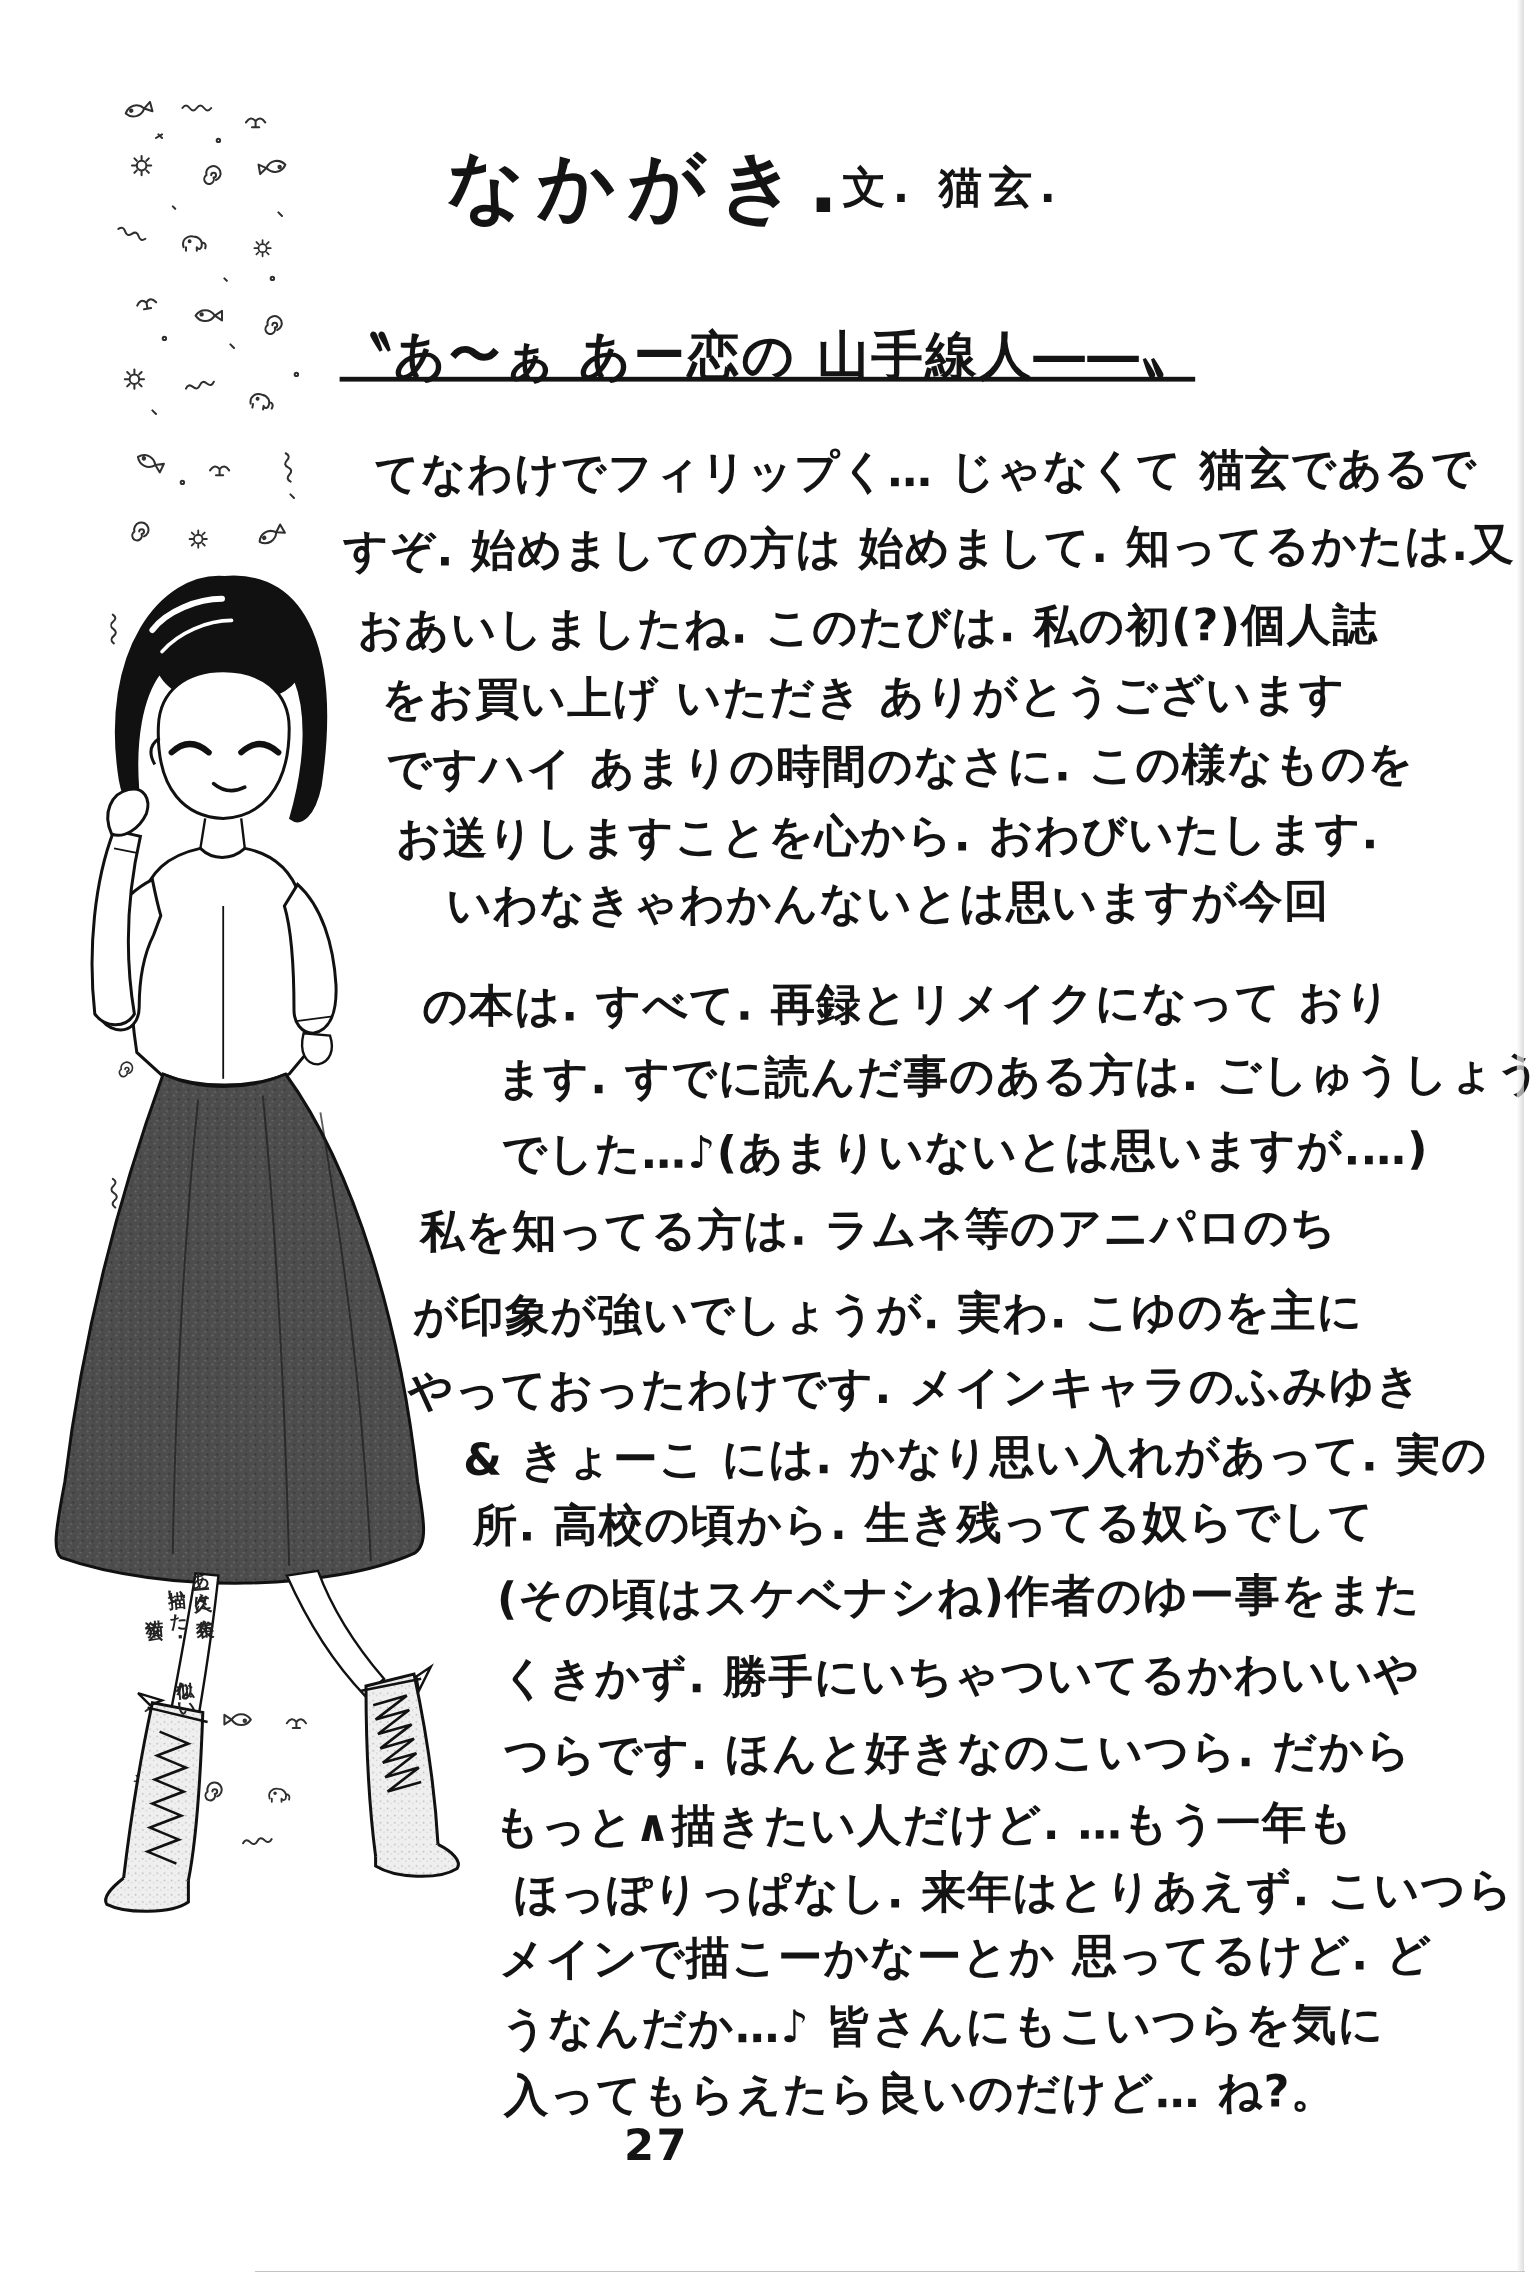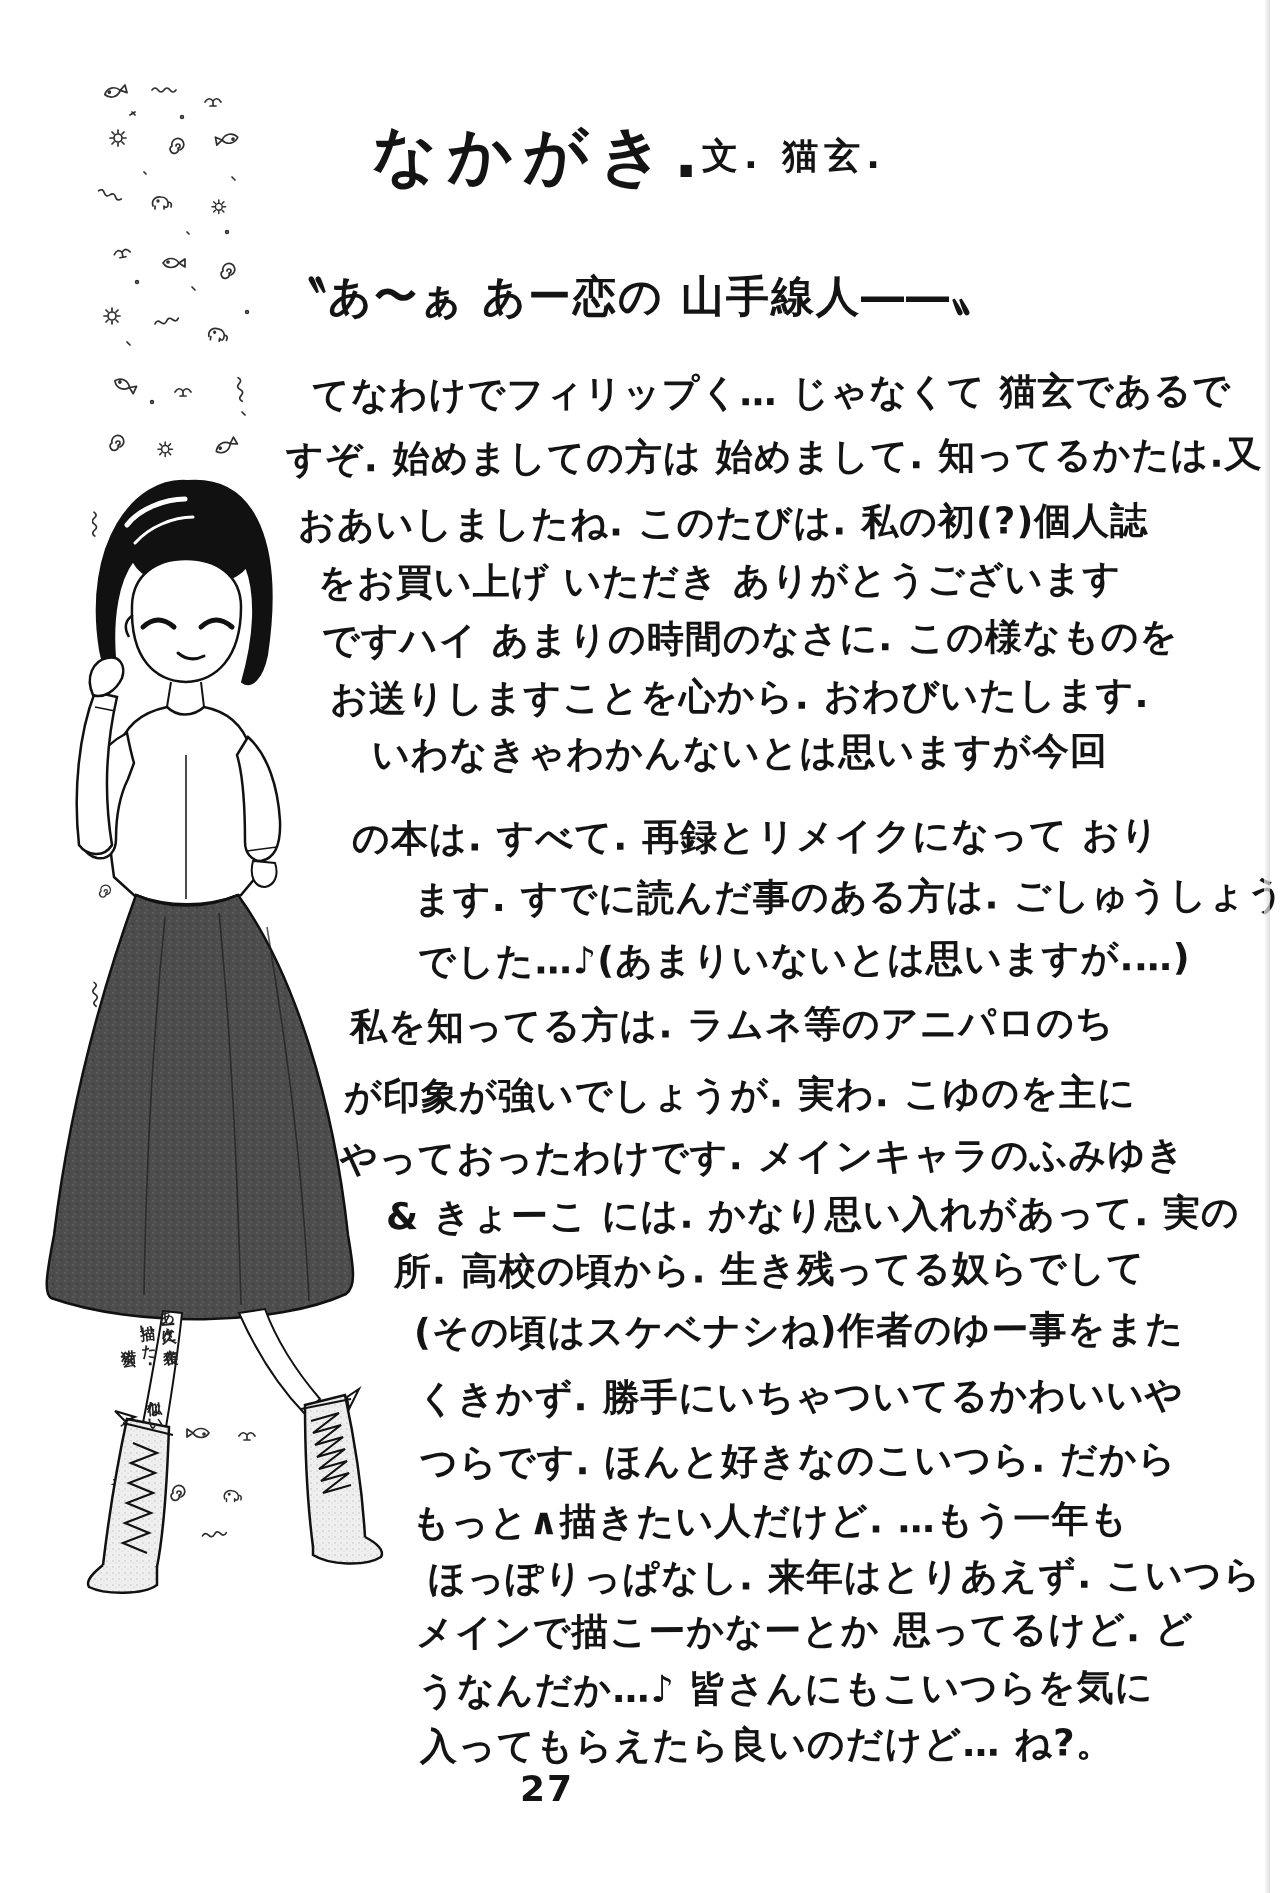--- a/index.html
+++ b/index.html
@@ -9,21 +9,21 @@
     background:#ffffff;
     overflow:hidden;
     font-family:"DejaVu Sans", sans-serif;
     color:#151515;
   }
   .scan-edge{position:absolute;top:0;right:10px;width:6px;height:100%;
     background:linear-gradient(to right,#ffffff,#cfcfcf);opacity:.7;}
   .hand{position:absolute;white-space:nowrap;font-weight:700;color:#141414;}
   .page-title{left:372px;top:112px;font-size:64px;letter-spacing:10px;}
   .author-credit{left:702px;top:132px;font-size:36px;letter-spacing:6px;}
-  .opening-quote{left:283px;top:268px;font-size:43px;letter-spacing:2px;}
+  .opening-quote{left:283px;top:268px;font-size:43px;letter-spacing:2px;text-decoration:underline;}
   .body-line{font-size:37px;letter-spacing:1px;transform:rotate(-0.3deg);}
   .bl0{left:312px;top:368px;} .bl1{left:286px;top:432px;} .bl2{left:298px;top:498px;}
   .bl3{left:318px;top:556px;} .bl4{left:322px;top:614px;} .bl5{left:330px;top:672px;}
   .bl6{left:372px;top:728px;} .bl7{left:352px;top:812px;} .bl8{left:414px;top:872px;}
   .bl9{left:418px;top:935px;} .bl10{left:350px;top:1000px;} .bl11{left:344px;top:1070px;}
   .bl12{left:340px;top:1132px;} .bl13{left:386px;top:1190px;} .bl14{left:394px;top:1245px;}
   .bl15{left:414px;top:1306px;} .bl16{left:418px;top:1372px;} .bl17{left:420px;top:1436px;}
   .bl18{left:412px;top:1496px;} .bl19{left:428px;top:1552px;} .bl20{left:416px;top:1606px;}
   .bl21{left:418px;top:1664px;} .bl22{left:420px;top:1720px;}
   .page-number{left:520px;top:1768px;font-size:36px;font-weight:600;letter-spacing:2px;}

